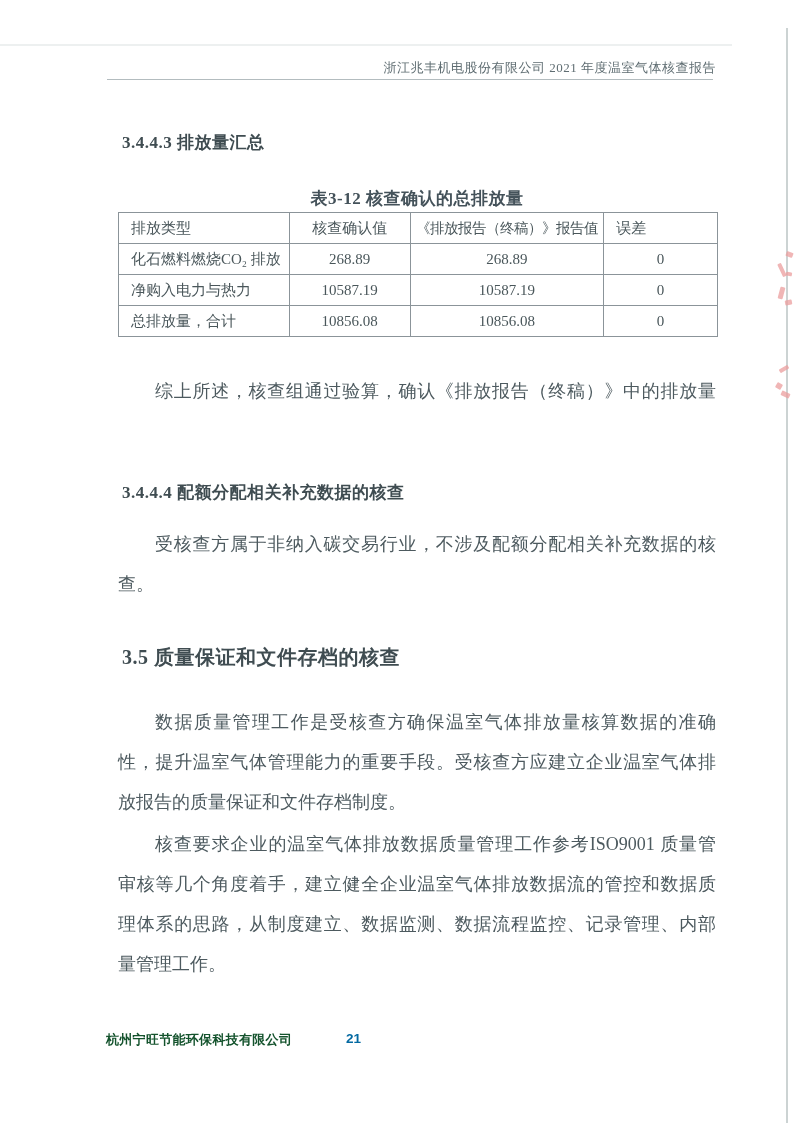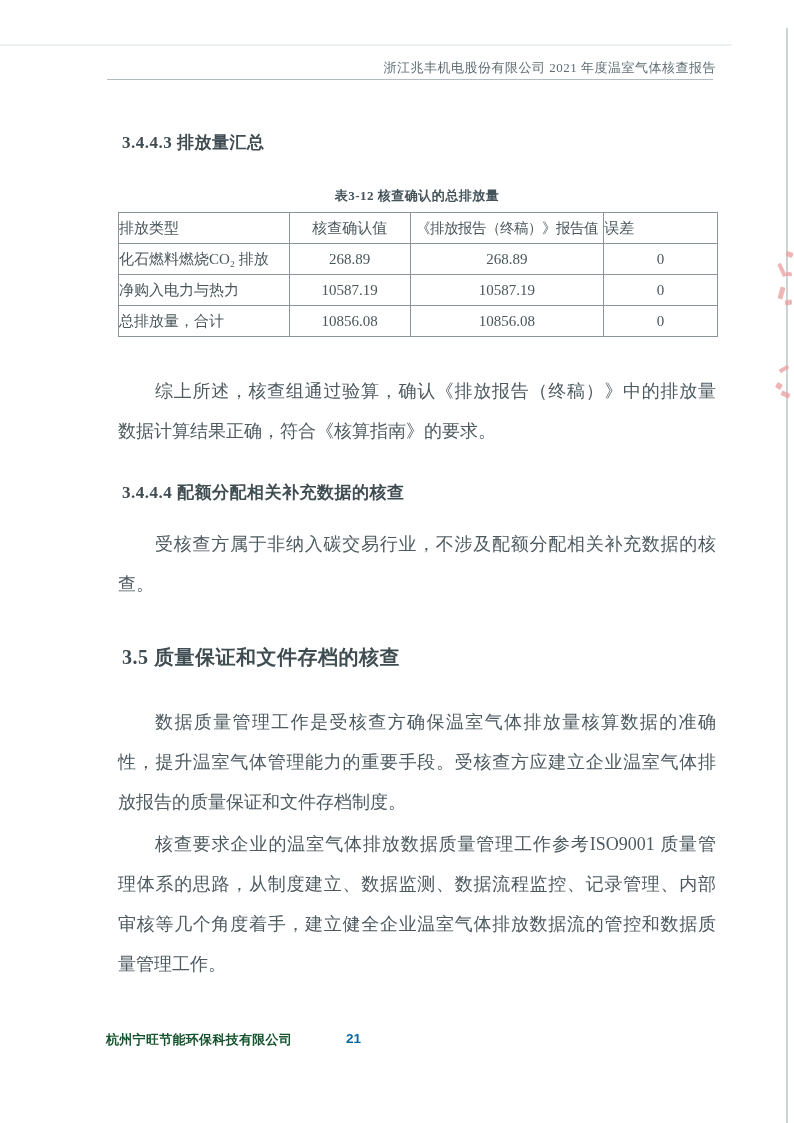--- a/index.html
+++ b/index.html
@@ -24,32 +24,32 @@
     font-size:17px;letter-spacing:.5px;
   }
   .sec-heading.big{font-size:20px;}
   .h-3443{top:131px;}
   .h-3444{top:481px;}
   .h-35{top:644px;}
 
   
   .tbl-caption{
     left:118px;top:187px;width:598px;text-align:center;
-    font-size:13px;font-weight:bold;color:#44525a;letter-spacing:.5px;
+    font-size:17px;font-weight:bold;color:#44525a;letter-spacing:.5px;
   }
   table.data{
     position:absolute;left:118px;top:212px;width:600px;
     border-collapse:collapse;table-layout:fixed;
     font-size:15px;color:#49565a;
   }
   table.data td{
     border:1px solid #8b9499;height:30px;vertical-align:middle;
     text-align:center;padding:0;overflow:hidden;white-space:nowrap;
   }
-  table.data td.lft{text-align:left;}
+  table.data td.lft{text-align:left;padding-left:12px;}
   .col1{width:28.5%;}.col2{width:20.2%;}.col3{width:32.3%;}.col4{width:19%;}
   table.data td.hdr3{font-size:14.5px;letter-spacing:-0.5px;}
 
   
   .para{left:118px;width:598px;color:#4d5a5f;font-size:18px;}
   .para .line{
     display:block;height:40px;line-height:40px;
     text-align:justify;text-align-last:justify;white-space:nowrap;
   }
   .para .line.first{text-indent:37px;}
@@ -132,36 +132,35 @@
       <td class="lft">总排放量，合计</td>
       <td>10856.08</td>
       <td>10856.08</td>
       <td>0</td>
     </tr>
   </tbody>
 </table>
 
 <div class="abs para p1">
   <span class="line first">综上所述，核查组通过验算，确认《排放报告（终稿）》中的排放量</span>
-  <span class="line last">数据计算结果正确，符合《核算指南》的要求。</span>
 </div>
 
 <div class="abs sec-heading h-3444">3.4.4.4 配额分配相关补充数据的核查</div>
 <div class="abs para p2">
   <span class="line first">受核查方属于非纳入碳交易行业，不涉及配额分配相关补充数据的核</span>
   <span class="line last">查。</span>
 </div>
 
 <div class="abs sec-heading big h-35">3.5 质量保证和文件存档的核查</div>
 <div class="abs para p3">
   <span class="line first">数据质量管理工作是受核查方确保温室气体排放量核算数据的准确</span>
   <span class="line">性，提升温室气体管理能力的重要手段。受核查方应建立企业温室气体排</span>
   <span class="line last">放报告的质量保证和文件存档制度。</span>
 </div>
 <div class="abs para p4">
   <span class="line first">核查要求企业的温室气体排放数据质量管理工作参考ISO9001 质量管</span>
+  <span class="line">审核等几个角度着手，建立健全企业温室气体排放数据流的管控和数据质</span>
   <span class="line">理体系的思路，从制度建立、数据监测、数据流程监控、记录管理、内部</span>
-  <span class="line">审核等几个角度着手，建立健全企业温室气体排放数据流的管控和数据质</span>
   <span class="line last">量管理工作。</span>
 </div>
 
 <div class="abs footer-company">杭州宁旺节能环保科技有限公司</div>
 <div class="abs footer-page">21</div>
 
 </body></html>

